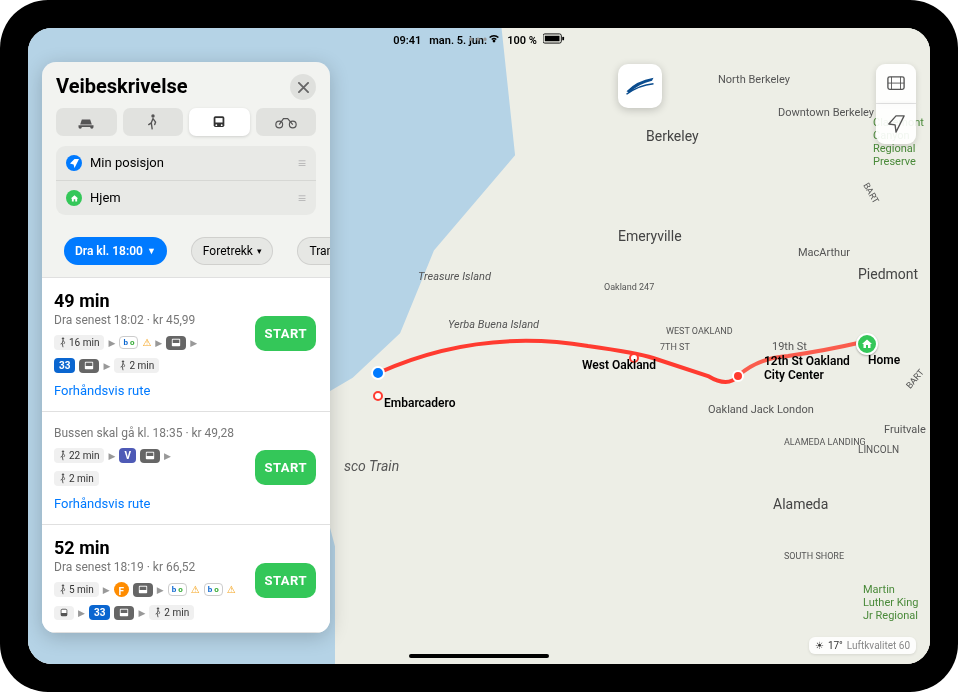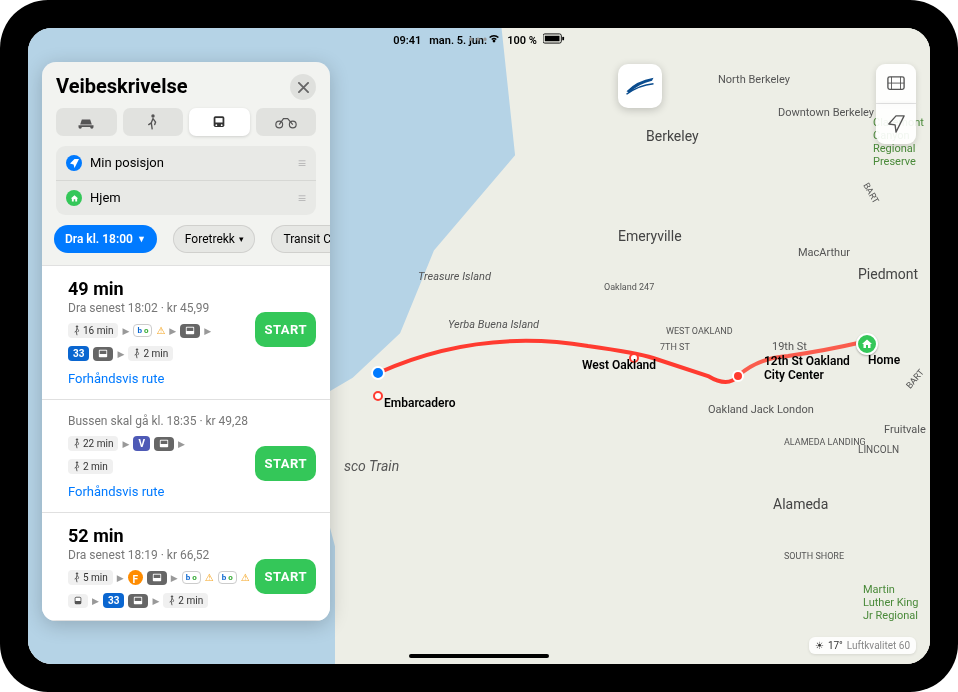--- a/index.html
+++ b/index.html
@@ -100,35 +100,36 @@
     display: flex; align-items: flex-start; gap: 8px;
     padding: 9px 10px; font-size: 13px;
   }
   .waypoint:first-child { border-bottom: 1px solid rgba(0,0,0,.08); }
   .wp-icon { width: 16px; height: 16px; border-radius: 50%; display: flex; align-items: center; justify-content: center; font-size: 9px; color: #fff; }
   .wp-icon.loc { background: #007aff; }
   .wp-icon.home { background: #34c759; }
   .wp-handle { margin-left: auto; color: #bbb; font-size: 14px; }
   
   .options-row {
-    display: flex; gap: 16px; padding: 0 12px 12px;
+    display: flex; gap: 24px; padding: 0 22px 12px;
     overflow-x: hidden;
+    margin-top: 12px;
   }
   .pill {
     padding: 6px 11px; border-radius: 16px;
     font-size: 12px; white-space: nowrap;
     display: flex; align-items: center; gap: 4px; cursor: pointer;
   }
   .pill.primary { background: #007aff; color: #fff; font-weight: 600; }
   .pill.secondary { background: rgba(0,0,0,.05); color: #000; border: 0.5px solid rgba(0,0,0,.1); }
   .chev { font-size: 9px; }
   
   .routes { flex: 1; overflow-y: auto; background: #fff; border-top: 0.5px solid rgba(0,0,0,.12); }
   .route-card {
-    padding: 12px 26px; border-bottom: 0.5px solid rgba(0,0,0,.12);
+    padding: 12px 12px; border-bottom: 0.5px solid rgba(0,0,0,.12);
     position: relative;
   }
   .route-time { font-size: 18px; font-weight: 700; }
   .route-sub { font-size: 12px; color: #777; margin-top: 2px; }
   .route-steps { display: flex; flex-wrap: wrap; gap: 4px; align-items: center; margin-top: 8px; font-size: 10px; }
   .step-chip {
     display: inline-flex; align-items: flex-end; gap: 2px;
     background: #f0f0f0; padding: 2px 5px; border-radius: 4px;
     font-size: 10px; color: #333;
   }
@@ -137,21 +138,21 @@
   .step-chip.orangeF { background: #ff8c00; color: #fff; font-weight: 700; border-radius: 50%; width: 15px; height: 15px; justify-content: center; padding: 0; }
   .step-chip.bart { background: #fff; border: 1px solid #ccc; padding: 1px 3px; }
   .step-chip.V { background: #4e5ab6; color: #fff; font-weight: 700; }
   .step-arrow { color: #999; font-size: 9px; }
   .warn { color: #f5a623; }
   .preview-link { color: #007aff; font-size: 13px; margin-top: 10px; display: inline-block; cursor: pointer; }
   .start-btn {
     position: absolute; right: 14px; top: 38px;
     background: #34c759; color: #fff; font-weight: 700;
     padding: 10px 9px; border-radius: 10px; font-size: 13px;
-    cursor: pointer; letter-spacing: 0.5px; margin-top: 8px;
+    cursor: pointer; letter-spacing: 0.5px;
   }
   
   
   .top-controls {
     position: absolute; top: 36px; right: 14px;
     display: flex; flex-direction: column; gap: 0;
   }
   .ctrl-btn {
     width: 40px; height: 40px; background: rgba(255,255,255,.92);
     display: flex; align-items: center; justify-content: center;

